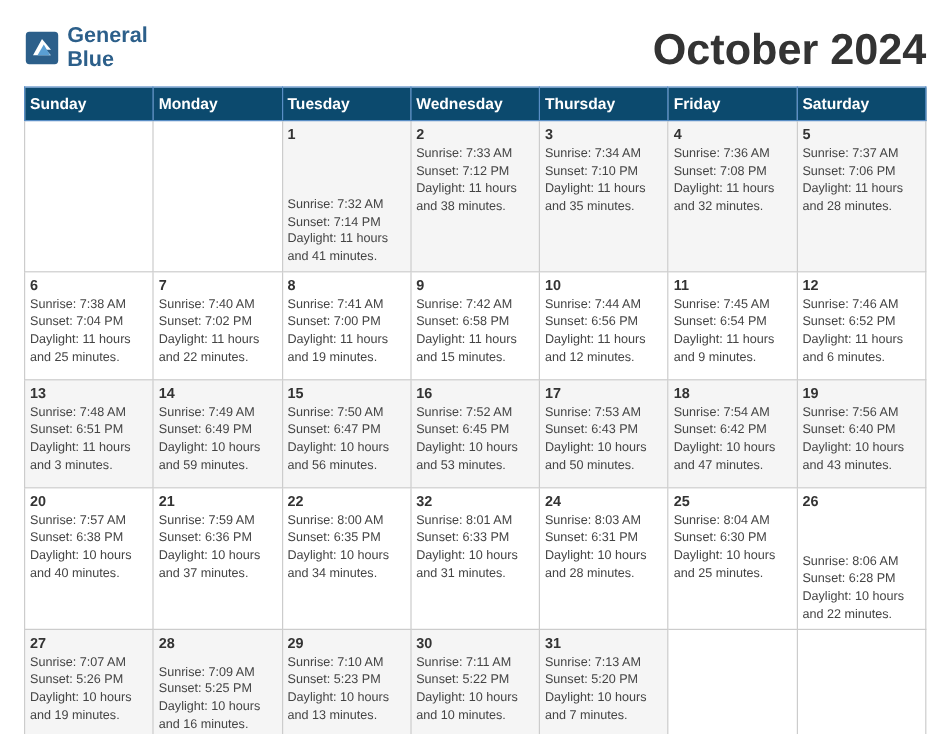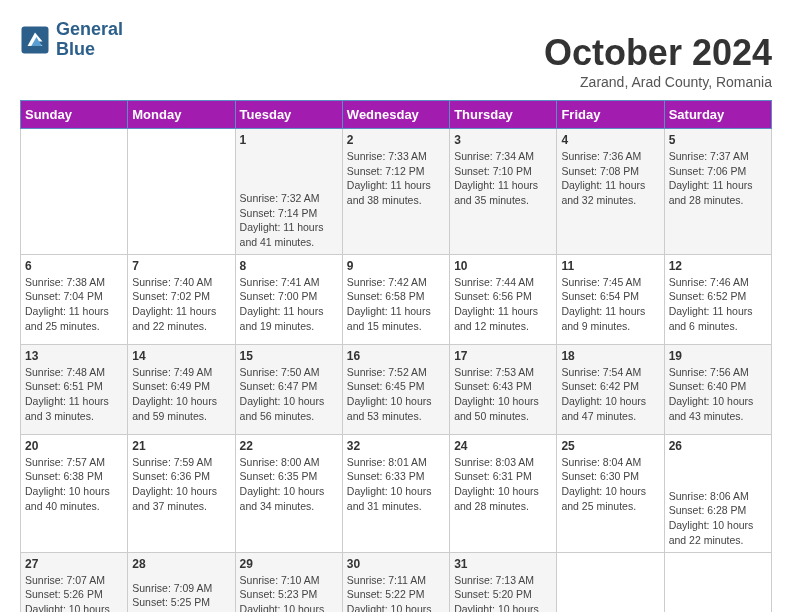--- a/index.html
+++ b/index.html
@@ -34,33 +34,32 @@
       height: 30px;
       margin-right: 6px;
     }
     .title-block {
       text-align: right;
     }
     .month-title {
       font-size: 36px;
       font-weight: bold;
       color: #333;
-      margin-top: 12px;
     }
     .location {
       font-size: 14px;
       color: #555;
     }
     table {
       width: 100%;
       border-collapse: collapse;
       table-layout: fixed;
     }
     thead tr {
-      background-color: #a21caf;
+      background-color: #0c4a6e;
       color: #fff;
     }
     thead th {
       padding: 6px 4px;
       font-size: 13px;
       font-weight: bold;
       text-align: left;
       border: 1px solid #5a8ec5;
     }
     tbody tr {
@@ -102,21 +101,20 @@
       <polygon points="10,28 20,10 30,22 24,22 30,28" fill="white"></polygon>
       <polygon points="15,28 22,16 29,28" fill="#5a9fd4"></polygon>
     </svg>
     <div class="logo-text">
       <span>General</span>
       <span>Blue</span>
     </div>
   </div>
   <div class="title-block">
     <div class="month-title">October 2024</div>
-    <div class="location">Zarand, Arad County, Romania</div>
   </div>
 </div>
 
 <table>
   <thead>
     <tr>
     <th>Sunday</th>
         <th>Monday</th>
         <th>Tuesday</th>
         <th>Wednesday</th>

